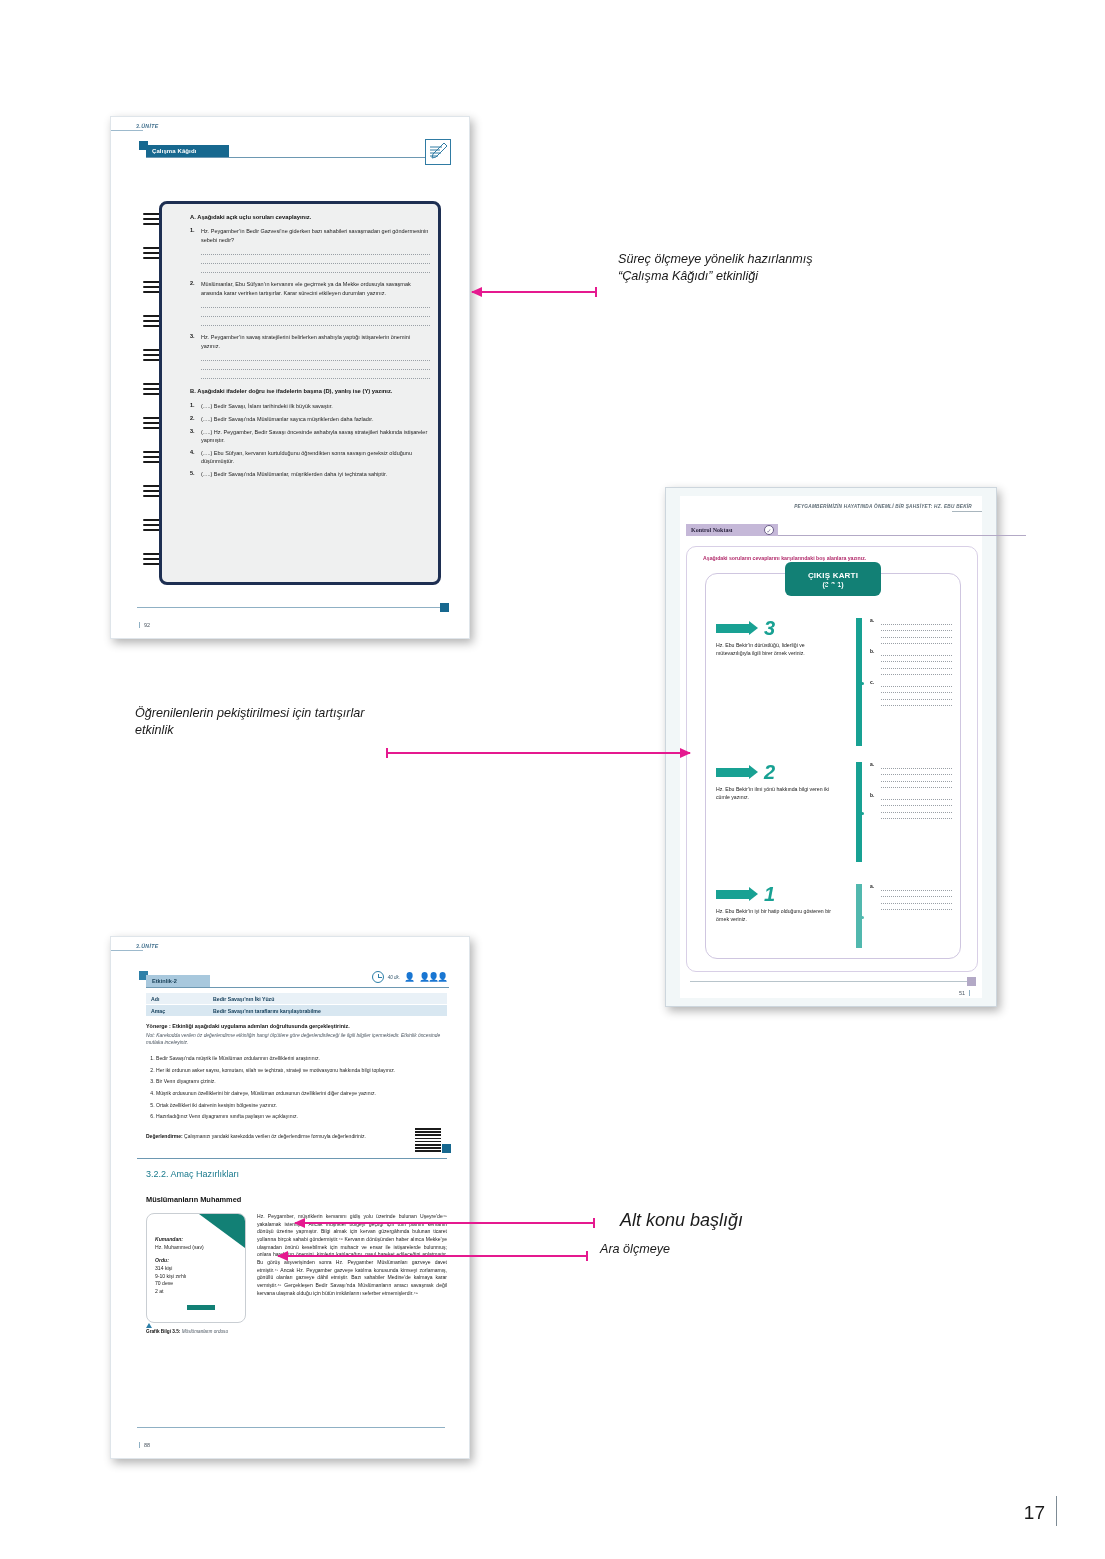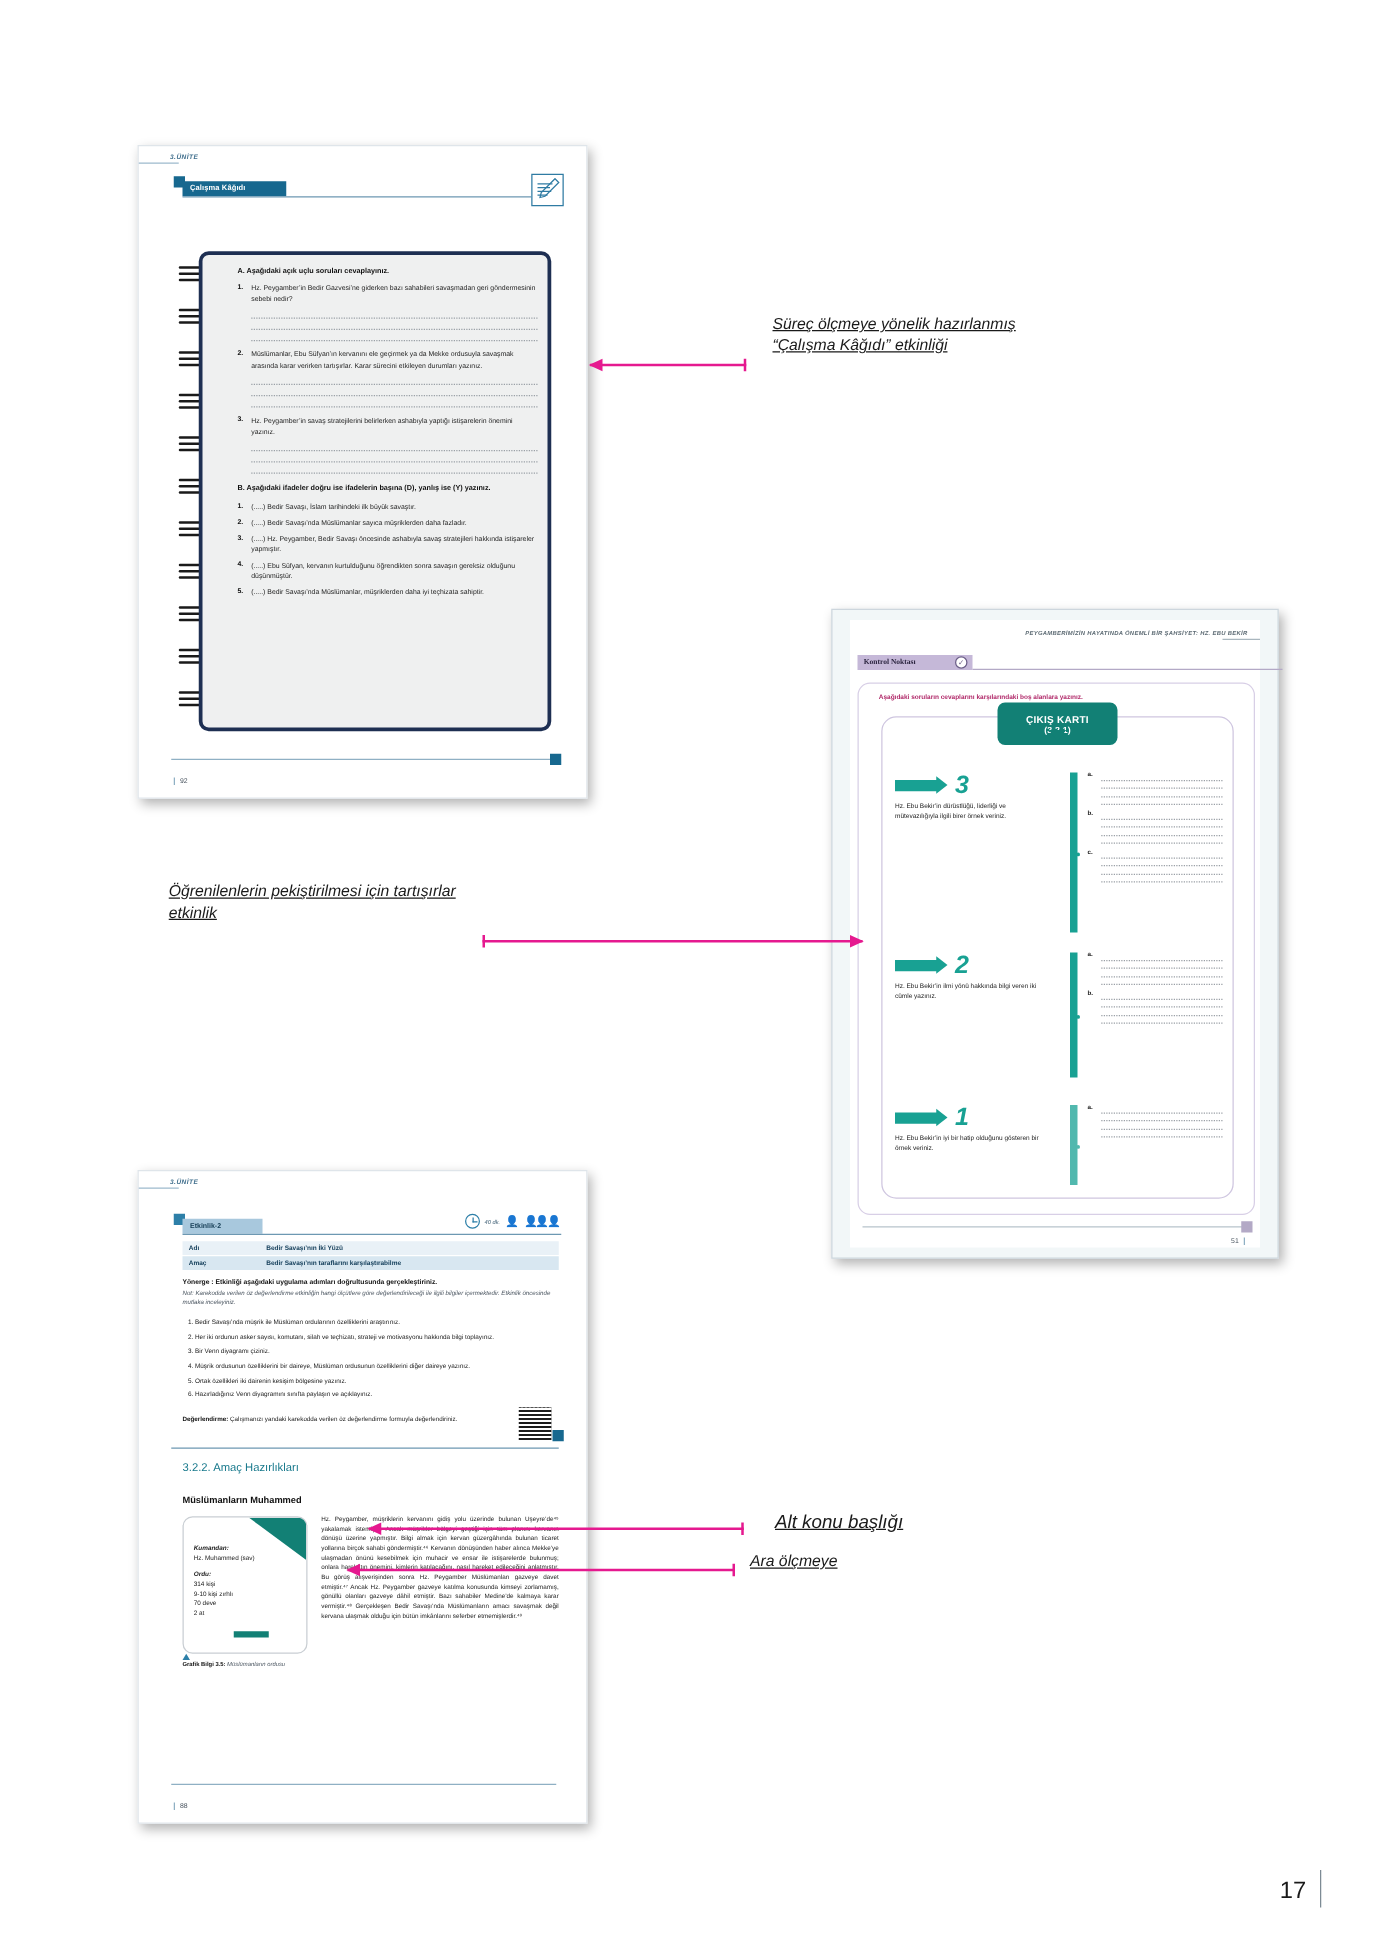--- a/index.html
+++ b/index.html
@@ -52,21 +52,21 @@
   .dotline { border-bottom:1px dotted #9aa0a6; height:9px; margin-left:11px; }
   .tf-row { display:flex; margin-bottom:4.5px; }
   .tf-row .q-text { line-height:1.5; }
 
   .page-foot { position:absolute; left:26px; right:24px; bottom:30px; height:1px; background:#8fb0c4; }
   .page-foot-sq { position:absolute; right:20px; bottom:26px; width:9px; height:9px; background:#17688f; }
   .page-num { position:absolute; left:28px; bottom:10px; font-size:5.5px; color:#4a5560;
               border-left:1px solid #8fb0c4; padding-left:4px; }
 
   
-  #page2 { left:665px; top:487px; width:358px; height:520px; border:1px solid #cdd6dd; background:#f2f7f8; }
+  #page2 { left:665px; top:487px; width:332px; height:520px; border:1px solid #cdd6dd; background:#f2f7f8; }
   #page2 .inner { position:absolute; left:14px; top:8px; right:14px; bottom:8px; background:#fff; }
   .run-head { position:absolute; right:10px; top:8px; font-size:4.7px; font-style:italic; font-weight:bold;
      letter-spacing:.25px; color:#5d6b74; }
   .run-rule { position:absolute; right:0px; top:15px; width:30px; height:1px; background:#a9b6be; }
 
   .kn-head { position:absolute; left:6px; top:28px; width:340px; height:16px; }
   .kn-head .bar { position:absolute; left:0; top:0; width:92px; height:12px; background:#c5b8d8; display:flex;
      align-items:center; padding-left:5px; }
   .kn-head .bar span { font-size:6px; font-weight:bold; color:#2c2540; font-family:"Liberation Serif", serif; }
   .kn-head .chk { position:absolute; left:78px; top:1px; width:10px; height:10px; border-radius:50%;
@@ -163,24 +163,24 @@
   .fig-cap { position:absolute; left:35px; top:392px; width:105px; font-size:4.7px; color:#222; line-height:1.45;}
   .fig-cap b { color:#111; }
   .fig-cap i { font-style:italic; color:#4a5560; }
   .fig-tri { position:absolute; left:35px; top:386px; width:0;height:0;
      border-left:3px solid transparent;border-right:3px solid transparent;border-bottom:5px solid #2d7fa8;}
 
   .body-col { position:absolute; left:146px; top:276px; right:22px; font-size:5.05px; color:#222;
      line-height:1.52; text-align:justify; }
 
   
-  .anno { position:absolute; font-style:italic; color:#1a1a1a; line-height:1.38;text-decoration:underline; }
+  .anno { position:absolute; font-style:italic; color:#1a1a1a; line-height:1.38; }
   .anno.a1 { left:618px; top:251px; width:200px; font-size:12.6px; }
   .anno.a2 { left:135px; top:705px; width:250px; font-size:12.6px; }
-  .anno.a3 { left:620px; top:1208px; font-size:15px; }
+  .anno.a3 { left:620px; top:1208px; font-size:18px; }
   .anno.a4 { left:600px; top:1241px; font-size:12.6px; }
 
   .arrow-h { position:absolute; height:2px; background:#e5198f; }
   .arrow-h .head-l { position:absolute; left:-1px; top:-4px; width:0;height:0;
      border-top:5px solid transparent;border-bottom:5px solid transparent;border-right:11px solid #e5198f; }
   .arrow-h .head-r { position:absolute; right:-1px; top:-4px; width:0;height:0;
      border-top:5px solid transparent;border-bottom:5px solid transparent;border-left:11px solid #e5198f; }
   .arrow-h .cap-r { position:absolute; right:0; top:-4px; width:2px; height:10px; background:#e5198f; }
   .arrow-h .cap-l { position:absolute; left:0; top:-4px; width:2px; height:10px; background:#e5198f; }
 

